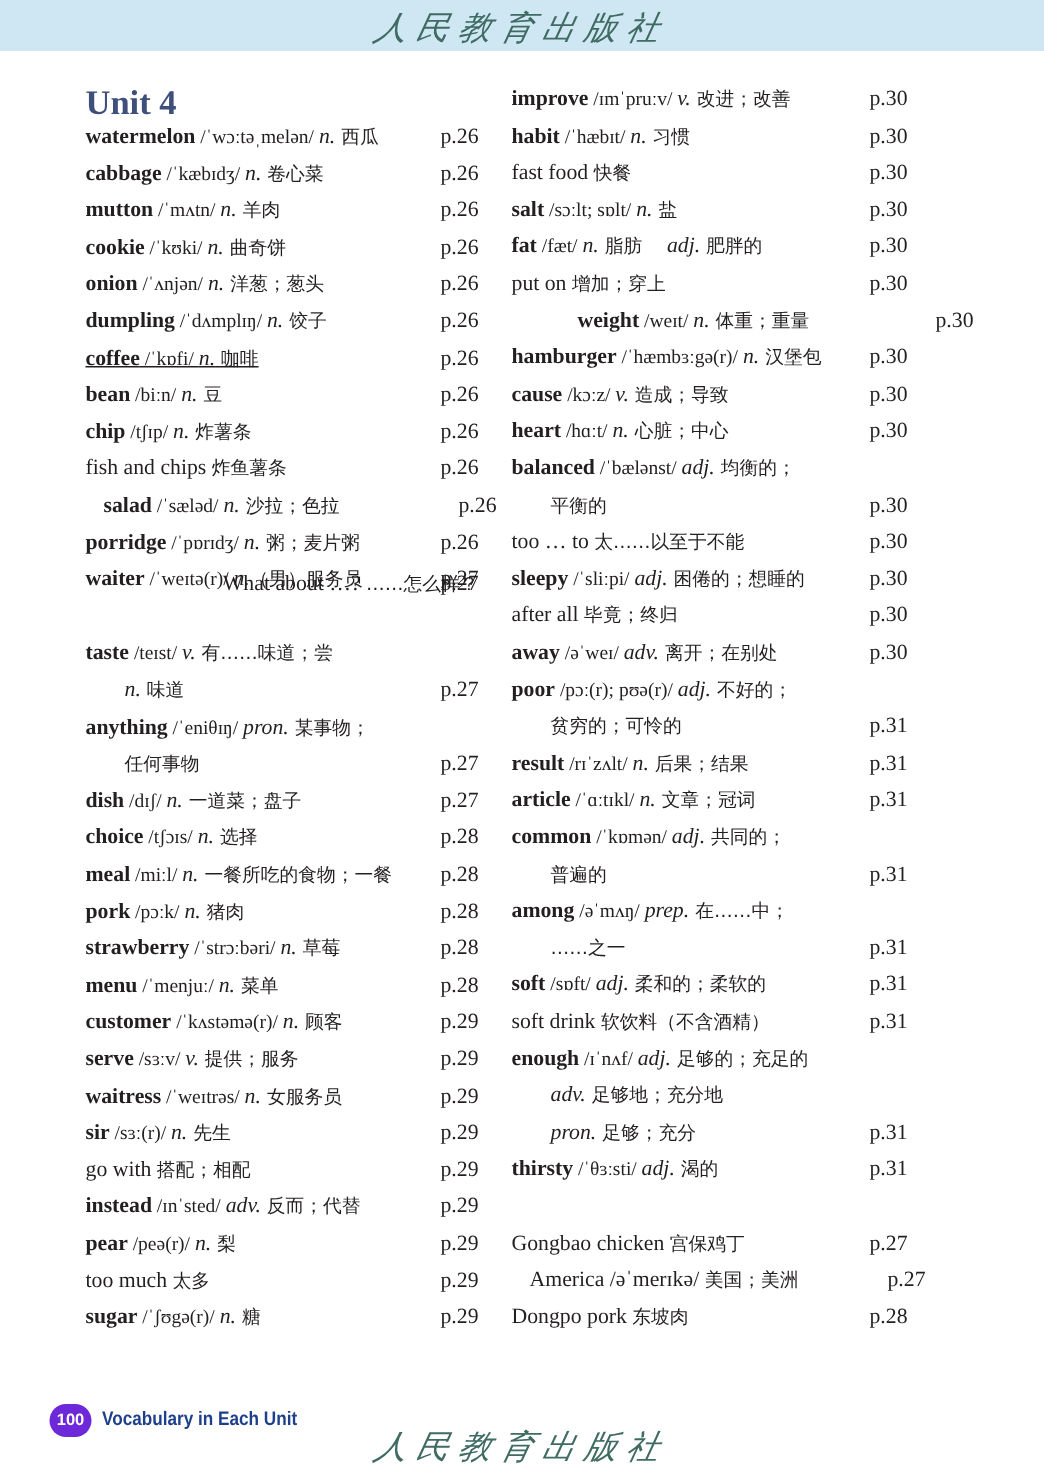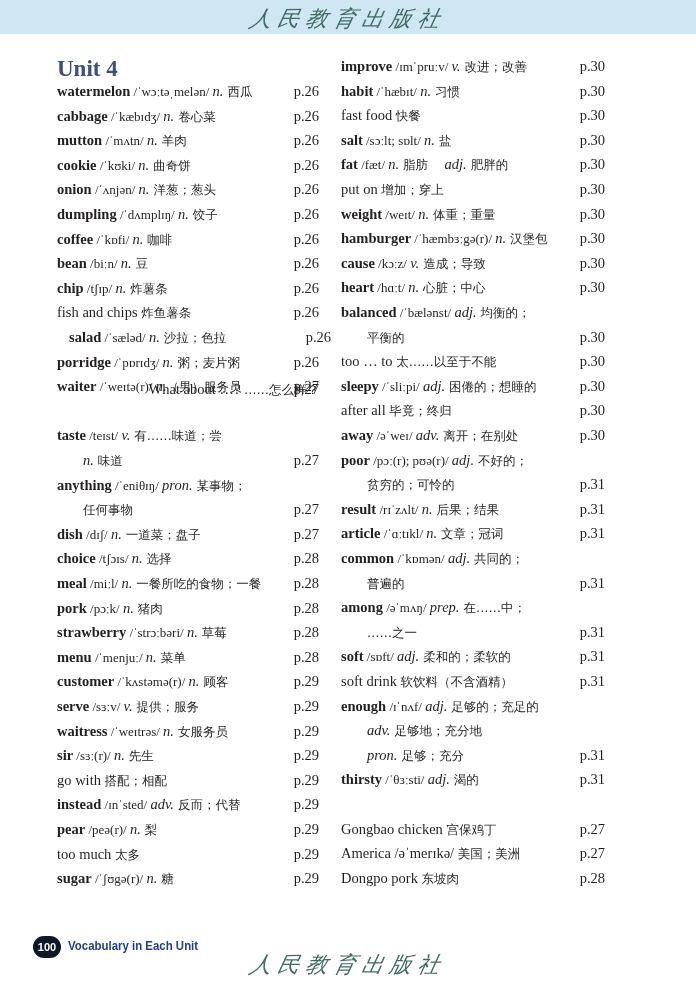--- a/index.html
+++ b/index.html
@@ -33,21 +33,21 @@
     font-size:14.5px; line-height:24px; white-space:nowrap;
   }
   .row .word { font-weight:bold; }
   .row .phon { font-size:13px; }
   .row .pos { font-style:italic; }
   .row .cn { font-family:"DejaVu Sans", sans-serif; font-size:12.5px; }
   .row .page { position:absolute; right:0; top:0; }
   .row.indent .txt { padding-left:26px; }
   .footer-badge {
     position:absolute; left:33px; top:936px; width:28px; height:22px;
-    border-radius:11px; background:#0f172a; color:#ffffff;
+    border-radius:11px; background:#6d28d9; color:#ffffff;
     font-family:"Liberation Sans", sans-serif; font-weight:bold; font-size:11px;
     line-height:22px; text-align:center;
   }
   .footer-label {
     position:absolute; left:68px; top:938px;
     font-family:"Liberation Sans", sans-serif; font-size:13px; color:#1e3f8a;
     font-weight:bold; transform:scaleX(0.88); transform-origin:left;
   }
 </style>
 </head>
@@ -58,21 +58,21 @@
 
 <div class="unit-title">Unit 4</div>
 
 <div class="col left" id="col-left">
     <div class="row" style="top: 79px;"><span class="txt"><span class="word">watermelon</span><span class="phon"> /ˈwɔːtəˌmelən/ </span><span class="pos">n.</span><span class="cn"> 西瓜</span></span><span class="page">p.26</span></div>
     <div class="row" style="top: 103.6px;"><span class="txt"><span class="word">cabbage</span><span class="phon"> /ˈkæbɪdʒ/ </span><span class="pos">n.</span><span class="cn"> 卷心菜</span></span><span class="page">p.26</span></div>
     <div class="row" style="top: 128.2px;"><span class="txt"><span class="word">mutton</span><span class="phon"> /ˈmʌtn/ </span><span class="pos">n.</span><span class="cn"> 羊肉</span></span><span class="page">p.26</span></div>
     <div class="row" style="top: 152.8px;"><span class="txt"><span class="word">cookie</span><span class="phon"> /ˈkʊki/ </span><span class="pos">n.</span><span class="cn"> 曲奇饼</span></span><span class="page">p.26</span></div>
     <div class="row" style="top: 177.4px;"><span class="txt"><span class="word">onion</span><span class="phon"> /ˈʌnjən/ </span><span class="pos">n.</span><span class="cn"> 洋葱；葱头</span></span><span class="page">p.26</span></div>
     <div class="row" style="top: 202px;"><span class="txt"><span class="word">dumpling</span><span class="phon"> /ˈdʌmplɪŋ/ </span><span class="pos">n.</span><span class="cn"> 饺子</span></span><span class="page">p.26</span></div>
-    <div class="row" style="top: 226.6px;"><span class="txt"><span class="word">coffee</span><span class="phon"> /ˈkɒfi/ </span><span class="pos">n.</span><span class="cn"> 咖啡</span></span><span class="page">p.26</span></div>
+    <div class="row" style="top: 226.6px; text-decoration: underline;"><span class="txt"><span class="word">coffee</span><span class="phon"> /ˈkɒfi/ </span><span class="pos">n.</span><span class="cn"> 咖啡</span></span><span class="page">p.26</span></div>
     <div class="row" style="top: 251.2px;"><span class="txt"><span class="word">bean</span><span class="phon"> /biːn/ </span><span class="pos">n.</span><span class="cn"> 豆</span></span><span class="page">p.26</span></div>
     <div class="row" style="top: 275.8px;"><span class="txt"><span class="word">chip</span><span class="phon"> /tʃɪp/ </span><span class="pos">n.</span><span class="cn"> 炸薯条</span></span><span class="page">p.26</span></div>
     <div class="row" style="top: 300.4px;"><span class="txt"><span>fish and chips </span><span class="cn">炸鱼薯条</span></span><span class="page">p.26</span></div>
     <div class="row" style="top: 325px; margin-left: 12px;"><span class="txt"><span class="word">salad</span><span class="phon"> /ˈsæləd/ </span><span class="pos">n.</span><span class="cn"> 沙拉；色拉</span></span><span class="page">p.26</span></div>
     <div class="row" style="top: 349.6px;"><span class="txt"><span class="word">porridge</span><span class="phon"> /ˈpɒrɪdʒ/ </span><span class="pos">n.</span><span class="cn"> 粥；麦片粥</span></span><span class="page">p.26</span></div>
     <div class="row" style="top: 374.2px;"><span class="txt"><span class="word">waiter</span><span class="phon"> /ˈweɪtə(r)/ </span><span class="pos">n.</span><span class="cn">（男）服务员</span></span><span class="page">p.27</span></div>
     <div class="row" style="top: 377px; text-align: right;"><span class="txt"><span>What about …? </span><span class="cn">……怎么样？</span></span><span class="page">p.27</span></div>
     <div class="row" style="top: 423.4px;"><span class="txt"><span class="word">taste</span><span class="phon"> /teɪst/ </span><span class="pos">v.</span><span class="cn"> 有……味道；尝</span></span></div>
     <div class="row indent" style="top: 448px;"><span class="txt"><span class="pos">n.</span><span class="cn"> 味道</span></span><span class="page">p.27</span></div>
     <div class="row" style="top: 472.6px;"><span class="txt"><span class="word">anything</span><span class="phon"> /ˈeniθɪŋ/ </span><span class="pos">pron.</span><span class="cn"> 某事物；</span></span></div>
@@ -93,21 +93,21 @@
     <div class="row" style="top: 841.6px;"><span class="txt"><span>too much </span><span class="cn">太多</span></span><span class="page">p.29</span></div>
     <div class="row" style="top: 866.2px;"><span class="txt"><span class="word">sugar</span><span class="phon"> /ˈʃʊgə(r)/ </span><span class="pos">n.</span><span class="cn"> 糖</span></span><span class="page">p.29</span></div>
   </div>
 <div class="col right" id="col-right">
     <div class="row" style="top: 54px;"><span class="txt"><span class="word">improve</span><span class="phon"> /ɪmˈpruːv/ </span><span class="pos">v.</span><span class="cn"> 改进；改善</span></span><span class="page">p.30</span></div>
     <div class="row" style="top: 78.6px;"><span class="txt"><span class="word">habit</span><span class="phon"> /ˈhæbɪt/ </span><span class="pos">n.</span><span class="cn"> 习惯</span></span><span class="page">p.30</span></div>
     <div class="row" style="top: 103.2px;"><span class="txt"><span>fast food </span><span class="cn">快餐</span></span><span class="page">p.30</span></div>
     <div class="row" style="top: 127.8px;"><span class="txt"><span class="word">salt</span><span class="phon"> /sɔːlt; sɒlt/ </span><span class="pos">n.</span><span class="cn"> 盐</span></span><span class="page">p.30</span></div>
     <div class="row" style="top: 152.4px;"><span class="txt"><span class="word">fat</span><span class="phon"> /fæt/ </span><span class="pos">n.</span><span class="cn"> 脂肪　 </span><span class="pos">adj.</span><span class="cn"> 肥胖的</span></span><span class="page">p.30</span></div>
     <div class="row" style="top: 177px;"><span class="txt"><span>put on </span><span class="cn">增加；穿上</span></span><span class="page">p.30</span></div>
-    <div class="row" style="top: 201.6px;"><span class="txt"><span class="word">weight</span><span class="phon"> /weɪt/ </span><span class="pos">n.</span><span class="cn"> 体重；重量</span></span><span class="page">p.30</span></div>
+    <div class="row" style="top: 201.6px; margin-left: 44px;"><span class="txt"><span class="word">weight</span><span class="phon"> /weɪt/ </span><span class="pos">n.</span><span class="cn"> 体重；重量</span></span><span class="page">p.30</span></div>
     <div class="row" style="top: 226.2px;"><span class="txt"><span class="word">hamburger</span><span class="phon"> /ˈhæmbɜːgə(r)/ </span><span class="pos">n.</span><span class="cn"> 汉堡包</span></span><span class="page">p.30</span></div>
     <div class="row" style="top: 250.8px;"><span class="txt"><span class="word">cause</span><span class="phon"> /kɔːz/ </span><span class="pos">v.</span><span class="cn"> 造成；导致</span></span><span class="page">p.30</span></div>
     <div class="row" style="top: 275.4px;"><span class="txt"><span class="word">heart</span><span class="phon"> /hɑːt/ </span><span class="pos">n.</span><span class="cn"> 心脏；中心</span></span><span class="page">p.30</span></div>
     <div class="row" style="top: 300px;"><span class="txt"><span class="word">balanced</span><span class="phon"> /ˈbælənst/ </span><span class="pos">adj.</span><span class="cn"> 均衡的；</span></span></div>
     <div class="row indent" style="top: 324.6px;"><span class="txt"><span class="cn">平衡的</span></span><span class="page">p.30</span></div>
     <div class="row" style="top: 349.2px;"><span class="txt"><span>too … to </span><span class="cn">太……以至于不能</span></span><span class="page">p.30</span></div>
     <div class="row" style="top: 373.8px;"><span class="txt"><span class="word">sleepy</span><span class="phon"> /ˈsliːpi/ </span><span class="pos">adj.</span><span class="cn"> 困倦的；想睡的</span></span><span class="page">p.30</span></div>
     <div class="row" style="top: 398.4px;"><span class="txt"><span>after all </span><span class="cn">毕竟；终归</span></span><span class="page">p.30</span></div>
     <div class="row" style="top: 423px;"><span class="txt"><span class="word">away</span><span class="phon"> /əˈweɪ/ </span><span class="pos">adv.</span><span class="cn"> 离开；在别处</span></span><span class="page">p.30</span></div>
     <div class="row" style="top: 447.6px;"><span class="txt"><span class="word">poor</span><span class="phon"> /pɔː(r); pʊə(r)/ </span><span class="pos">adj.</span><span class="cn"> 不好的；</span></span></div>
@@ -118,19 +118,19 @@
     <div class="row indent" style="top: 570.6px;"><span class="txt"><span class="cn">普遍的</span></span><span class="page">p.31</span></div>
     <div class="row" style="top: 595.2px;"><span class="txt"><span class="word">among</span><span class="phon"> /əˈmʌŋ/ </span><span class="pos">prep.</span><span class="cn"> 在……中；</span></span></div>
     <div class="row indent" style="top: 619.8px;"><span class="txt"><span class="cn">……之一</span></span><span class="page">p.31</span></div>
     <div class="row" style="top: 644.4px;"><span class="txt"><span class="word">soft</span><span class="phon"> /sɒft/ </span><span class="pos">adj.</span><span class="cn"> 柔和的；柔软的</span></span><span class="page">p.31</span></div>
     <div class="row" style="top: 669px;"><span class="txt"><span>soft drink </span><span class="cn">软饮料（不含酒精）</span></span><span class="page">p.31</span></div>
     <div class="row" style="top: 693.6px;"><span class="txt"><span class="word">enough</span><span class="phon"> /ɪˈnʌf/ </span><span class="pos">adj.</span><span class="cn"> 足够的；充足的</span></span></div>
     <div class="row indent" style="top: 718.2px;"><span class="txt"><span class="pos">adv.</span><span class="cn"> 足够地；充分地</span></span></div>
     <div class="row indent" style="top: 742.8px;"><span class="txt"><span class="pos">pron.</span><span class="cn"> 足够；充分</span></span><span class="page">p.31</span></div>
     <div class="row" style="top: 767.4px;"><span class="txt"><span class="word">thirsty</span><span class="phon"> /ˈθɜːsti/ </span><span class="pos">adj.</span><span class="cn"> 渴的</span></span><span class="page">p.31</span></div>
     <div class="row" style="top: 816.6px;"><span class="txt"><span>Gongbao chicken </span><span class="cn">宫保鸡丁</span></span><span class="page">p.27</span></div>
-    <div class="row" style="top: 841.2px;"><span class="txt"><span>America /əˈmerɪkə/ </span><span class="cn">美国；美洲</span></span><span class="page">p.27</span></div>
+    <div class="row" style="top: 841.2px; margin-left: 12px;"><span class="txt"><span>America /əˈmerɪkə/ </span><span class="cn">美国；美洲</span></span><span class="page">p.27</span></div>
     <div class="row" style="top: 865.8px;"><span class="txt"><span>Dongpo pork </span><span class="cn">东坡肉</span></span><span class="page">p.28</span></div>
   </div>
 
 <div class="footer-badge">100</div>
 <div class="footer-label">Vocabulary in Each Unit</div>
 <div class="logo bottom">人民教育出版社</div>
 
 </body></html>

